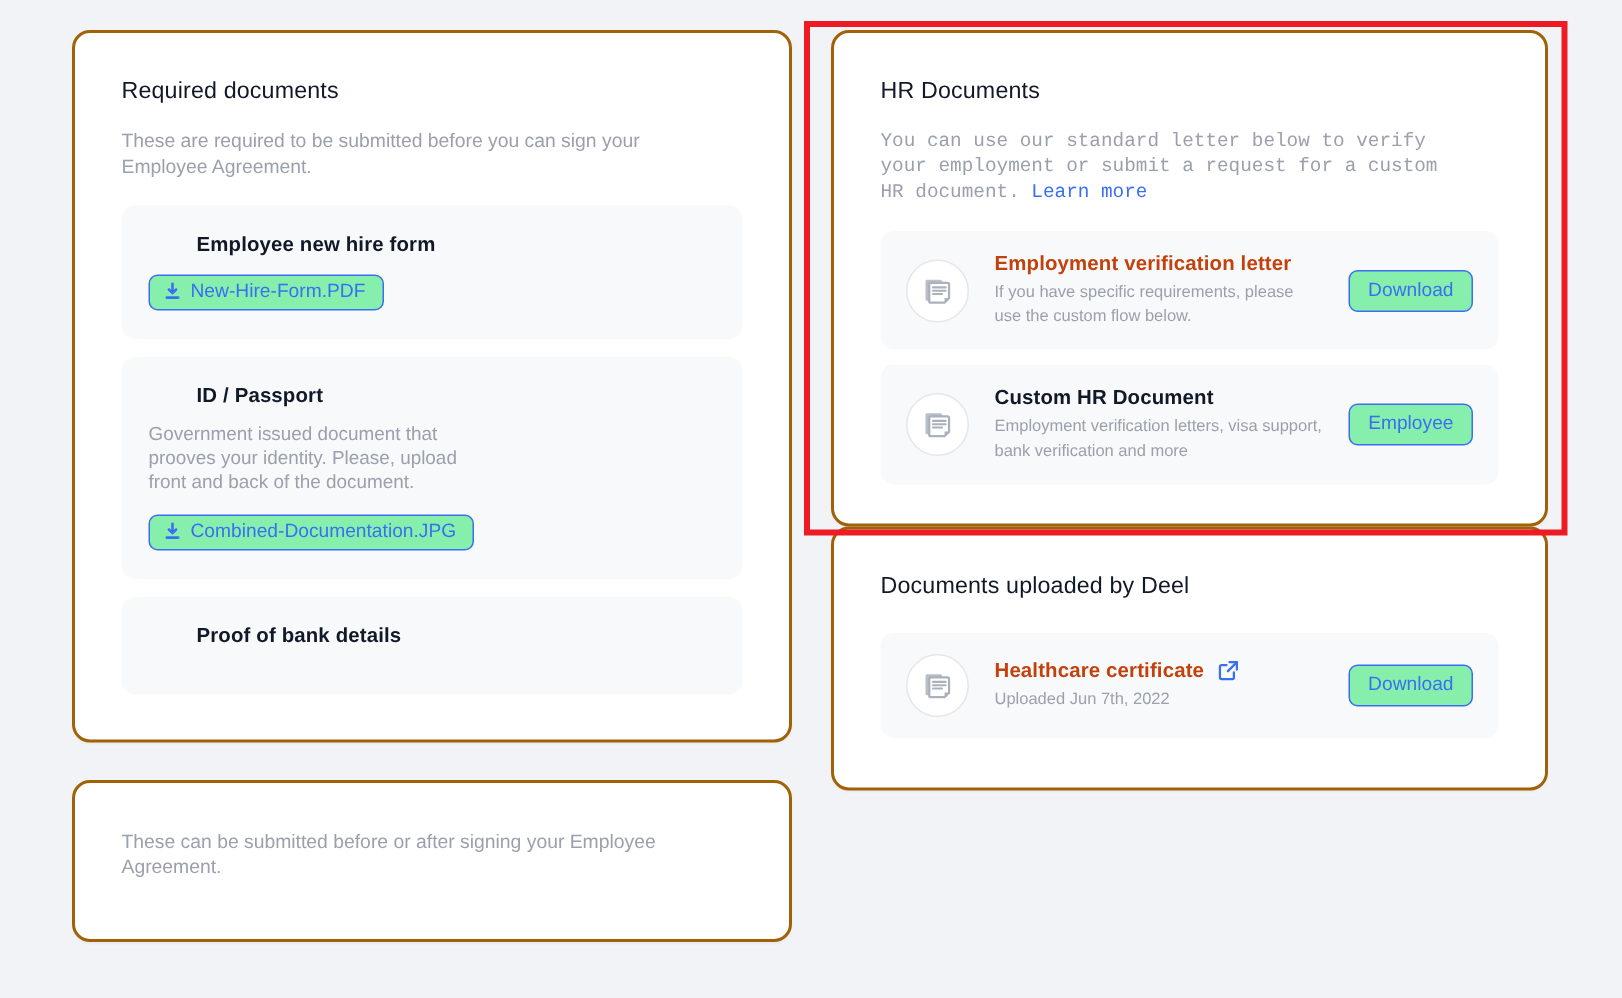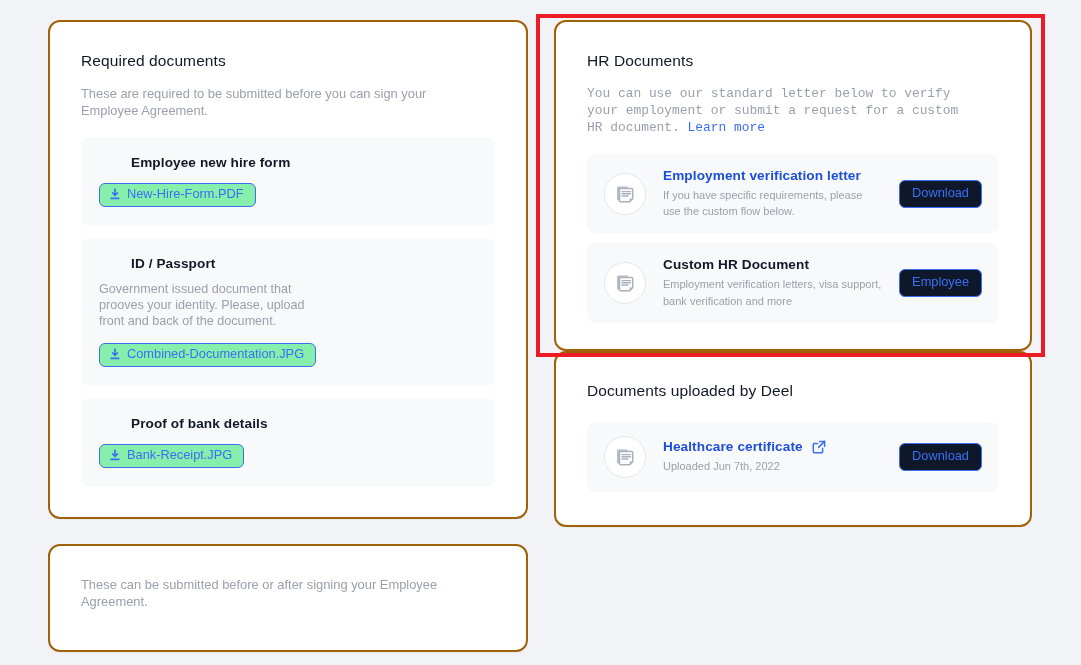--- a/index.html
+++ b/index.html
@@ -123,33 +123,33 @@
   .row-title {
     font-size: 13.6px;
     font-weight: 700;
     color: #111827;
     letter-spacing: .1px;
     margin: 0 0 4px;
     display: flex;
     align-items: center;
     gap: 9px;
   }
-  .row-title.link { color: #1d4ed8; cursor: pointer; }
+  .row-title.link { color: #c2410c; cursor: pointer; }
   .row-desc {
     font-size: 11px;
     line-height: 16.2px;
     color: #9aa0ac;
     margin: 0;
     max-width: 230px;
   }
   .btn-outline {
     flex: none;
     border: 1px solid #3b6ff3;
     border-radius: 6px;
-    background: #0f172a;
+    background: #86efac;
     color: #3b6ff3;
     font-size: 12.8px;
     padding: 6px 12px 7px;
     cursor: pointer;
     line-height: 1;
     font-family: "Liberation Sans", sans-serif;
   }
 
   
   .highlight-box {
@@ -196,29 +196,20 @@
               <path d="M6 1.2v6.2M6 7.4 3.6 5M6 7.4 8.4 5" stroke="#3b6ff3" stroke-width="1.7" fill="none" stroke-linecap="round" stroke-linejoin="round"></path>
               <path d="M2.2 10.4h7.6" stroke="#3b6ff3" stroke-width="1.7" stroke-linecap="round"></path>
             </svg>
           </span>
           <span>Combined-Documentation.JPG</span>
         </span>
       </div>
 
       <div class="doc-block">
         <h3 class="doc-block-title">Proof of bank details</h3>
-        <span class="file-chip">
-          <span>
-            <svg width="12" height="13" viewBox="0 0 12 13" aria-hidden="true">
-              <path d="M6 1.2v6.2M6 7.4 3.6 5M6 7.4 8.4 5" stroke="#3b6ff3" stroke-width="1.7" fill="none" stroke-linecap="round" stroke-linejoin="round"></path>
-              <path d="M2.2 10.4h7.6" stroke="#3b6ff3" stroke-width="1.7" stroke-linecap="round"></path>
-            </svg>
-          </span>
-          <span>Bank-Receipt.JPG</span>
-        </span>
       </div>
     </section>
 
     <section class="card req30">
       <p class="card-sub" style="margin-bottom:0;max-width:380px;">These can be submitted before or after signing your Employee Agreement.</p>
     </section>
 
   </div>
 
   <div class="col-right">

